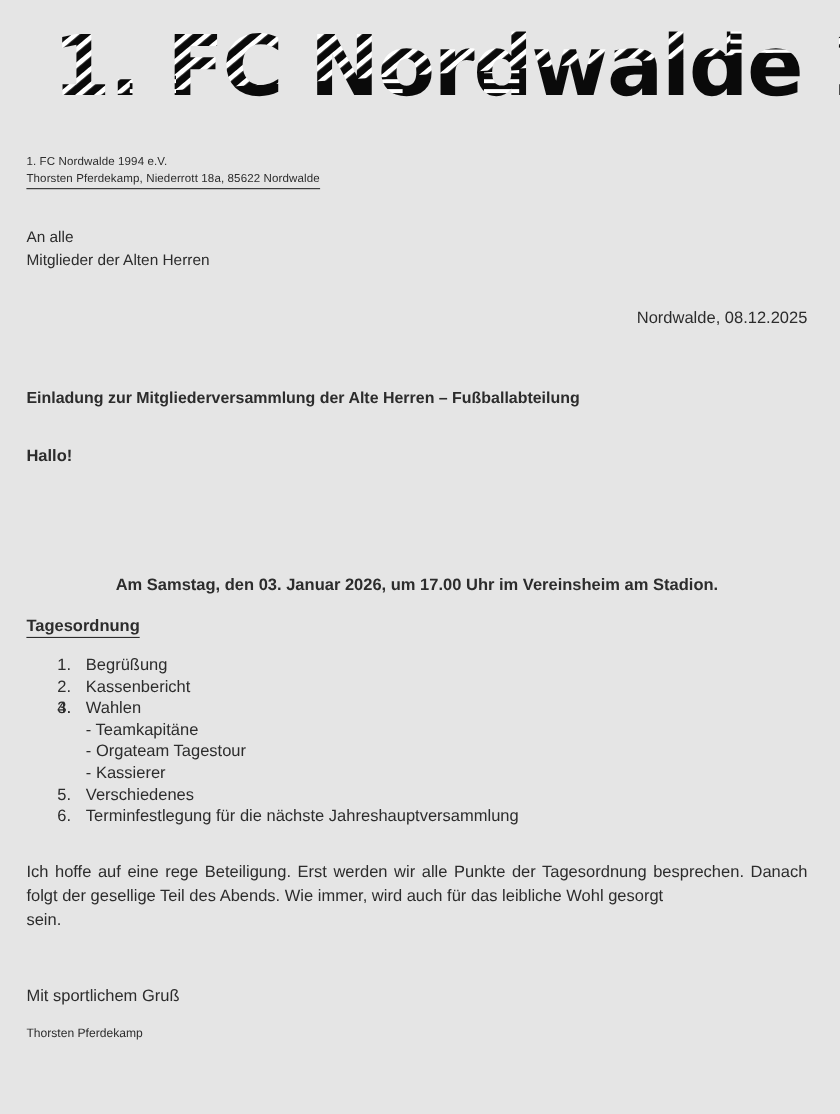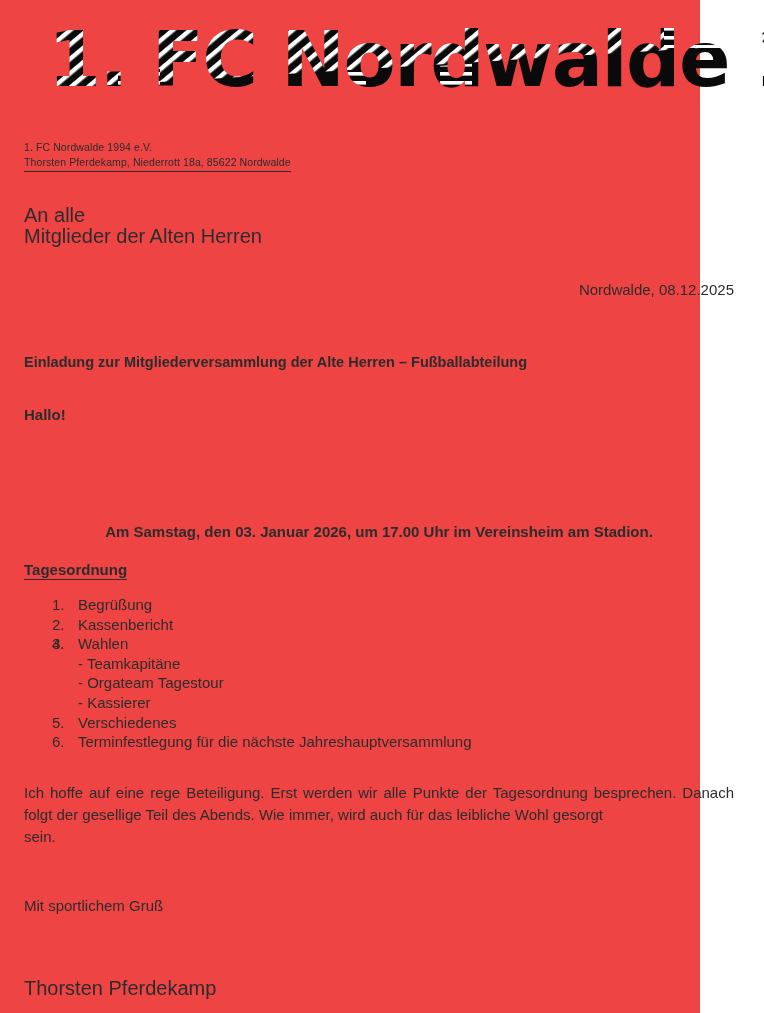--- a/index.html
+++ b/index.html
@@ -10,23 +10,23 @@
   body {
     width: 764px;
     height: 1013px;
     font-family: "Liberation Sans", sans-serif;
     color: #2c2c2c;
     position: relative;
     overflow: hidden;
   }
   .page {
     position: relative;
-    width: 700px;
+    width: 764px;
     height: 1013px;
-    background: #ef4444;
+    background: #e5e5e5;
   }
 
   
   .logo-band {
     position: absolute;
     left: 0;
     top: 0;
     width: 764px;
     height: 112px;
   }
@@ -56,21 +56,21 @@
   }
   .sender .line2 {
     border-bottom: 1px solid #2c2c2c;
     display: inline-block;
     padding-bottom: 1px;
   }
 
   .recipient {
     left: 24px;
     top: 205px;
-    font-size: 20px;
+    font-size: 14px;
     line-height: 21px;
   }
 
   .dateline {
     left: 24px;
     top: 281px;
     width: 710px;
     text-align: right;
     font-size: 15px;
   }
@@ -166,22 +166,21 @@
   .closing .lastline { display: block; }
 
   .regards {
     left: 24px;
     top: 897px;
     font-size: 15px;
   }
   .signature {
     left: 24px;
     top: 934px;
-    font-size: 20px;
-    margin-top: 43px;
+    font-size: 11px;
   }
 </style>
 </head>
 <body>
 
 <div class="page">
 
   <div class="logo-band">
     <svg class="logo-svg" viewBox="0 0 764 112" preserveAspectRatio="none">
       <defs>

